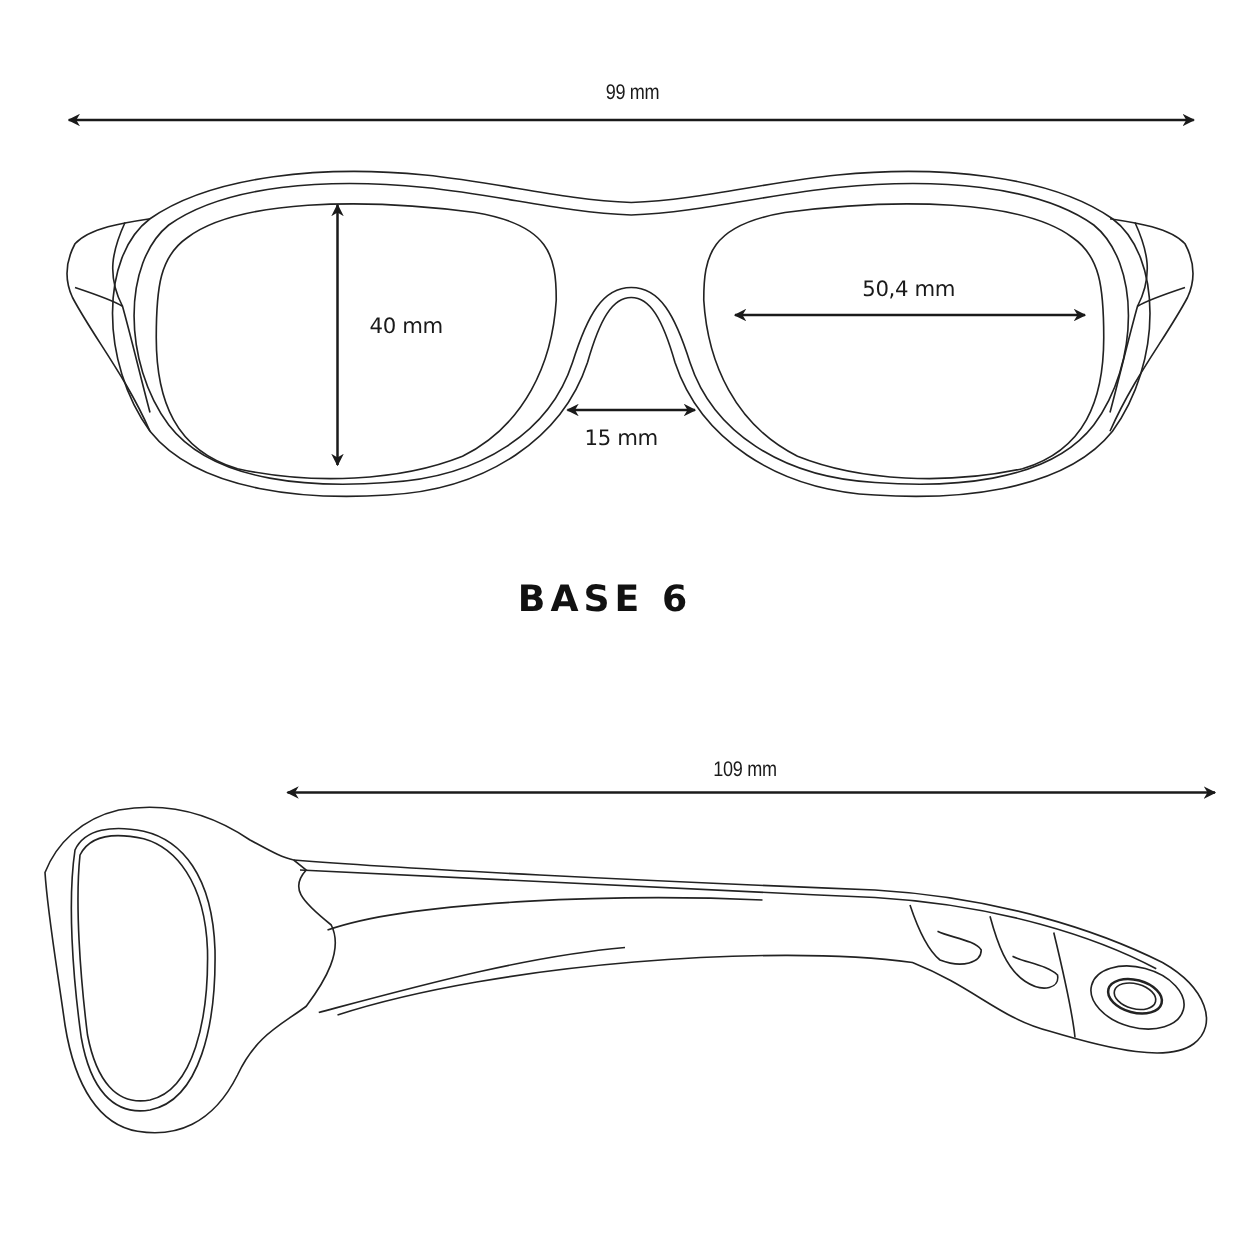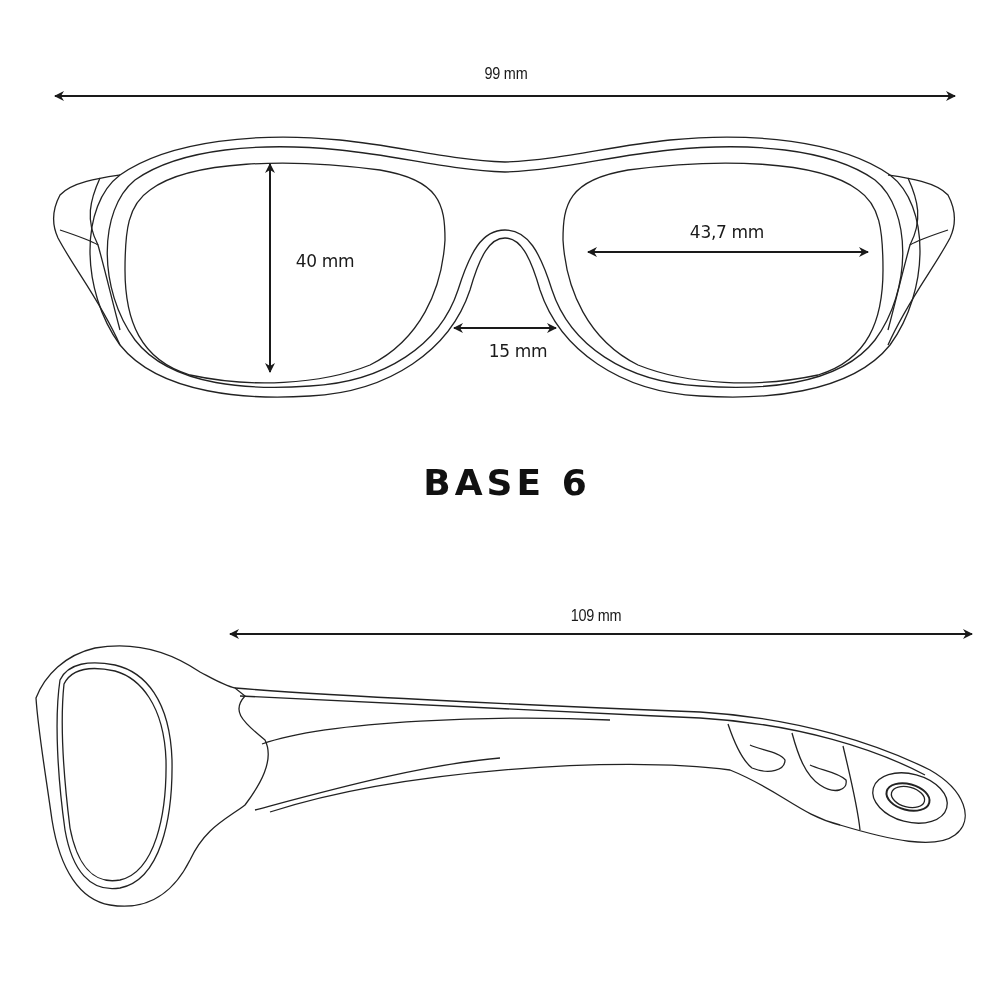--- a/index.html
+++ b/index.html
@@ -1,20 +1,20 @@
 <!DOCTYPE html>
 <html><head>
 <meta charset="utf-8">
 <style>
   html, body { margin: 0; padding: 0; background: #ffffff; }
   body { width: 1008px; height: 1008px; position: relative; overflow: hidden; font-family: "DejaVu Sans", sans-serif; }
   svg { position: absolute; left: 0; top: 0; }
   .lbl { position: absolute; color: #1a1a1a; font-size: 17px; white-space: nowrap; transform: translateX(-50%); font-family: "DejaVu Sans", sans-serif; letter-spacing: -0.3px; }
   .lbl.condensed { font-family: "Liberation Sans", sans-serif; font-size: 17px; transform: translateX(-50%) scaleX(0.85); }
-  .title { position: absolute; left: 507px; top: 462px; transform: translateX(-50%); font-family: "DejaVu Sans", sans-serif; font-weight: bold; font-size: 36px; letter-spacing: 4px; color: #111; }
+  .title { position: absolute; left: 484px; top: 462px; transform: translateX(-50%); font-family: "DejaVu Sans", sans-serif; font-weight: bold; font-size: 29px; letter-spacing: 4px; color: #111; }
 </style>
 </head>
 <body>
 
 <svg width="1008" height="1008" viewBox="0 0 1008 1008" xmlns="http://www.w3.org/2000/svg">
   <defs>
     <marker id="ah" viewBox="0 0 10 10" refX="9" refY="5" markerWidth="10" markerHeight="10" orient="auto-start-reverse" markerUnits="userSpaceOnUse">
       <path d="M0,0 L10,5 L0,10 L3,5 Z" fill="#1a1a1a"></path>
     </marker>
   </defs>
@@ -65,16 +65,16 @@
     <path d="M843,746 C850,775 858,810 860,830"></path>
 
     <ellipse cx="910" cy="798" rx="38" ry="24" transform="rotate(15 910 798)"></ellipse>
     <ellipse cx="908" cy="797" rx="22" ry="13" transform="rotate(15 908 797)" stroke-width="2"></ellipse>
     <ellipse cx="908" cy="797" rx="17" ry="10" transform="rotate(15 908 797)"></ellipse>
   </g>
 </svg>
 
 <div class="lbl condensed" style="left:506px; top:64px;">99 mm</div>
 <div class="lbl" style="left:325px; top:251px;">40 mm</div>
-<div class="lbl" style="left:727px; top:222px;">43,7 mm</div>
-<div class="lbl" style="left:518px; top:341px;">15 mm</div>
+<div class="lbl" style="left:727px; top:222px;">50,4 mm</div>
+<div class="lbl" style="left:497px; top:341px;">15 mm</div>
 <div class="title">BASE 6</div>
 <div class="lbl condensed" style="left:596px; top:606px;">109 mm</div>
 
 </body></html>

